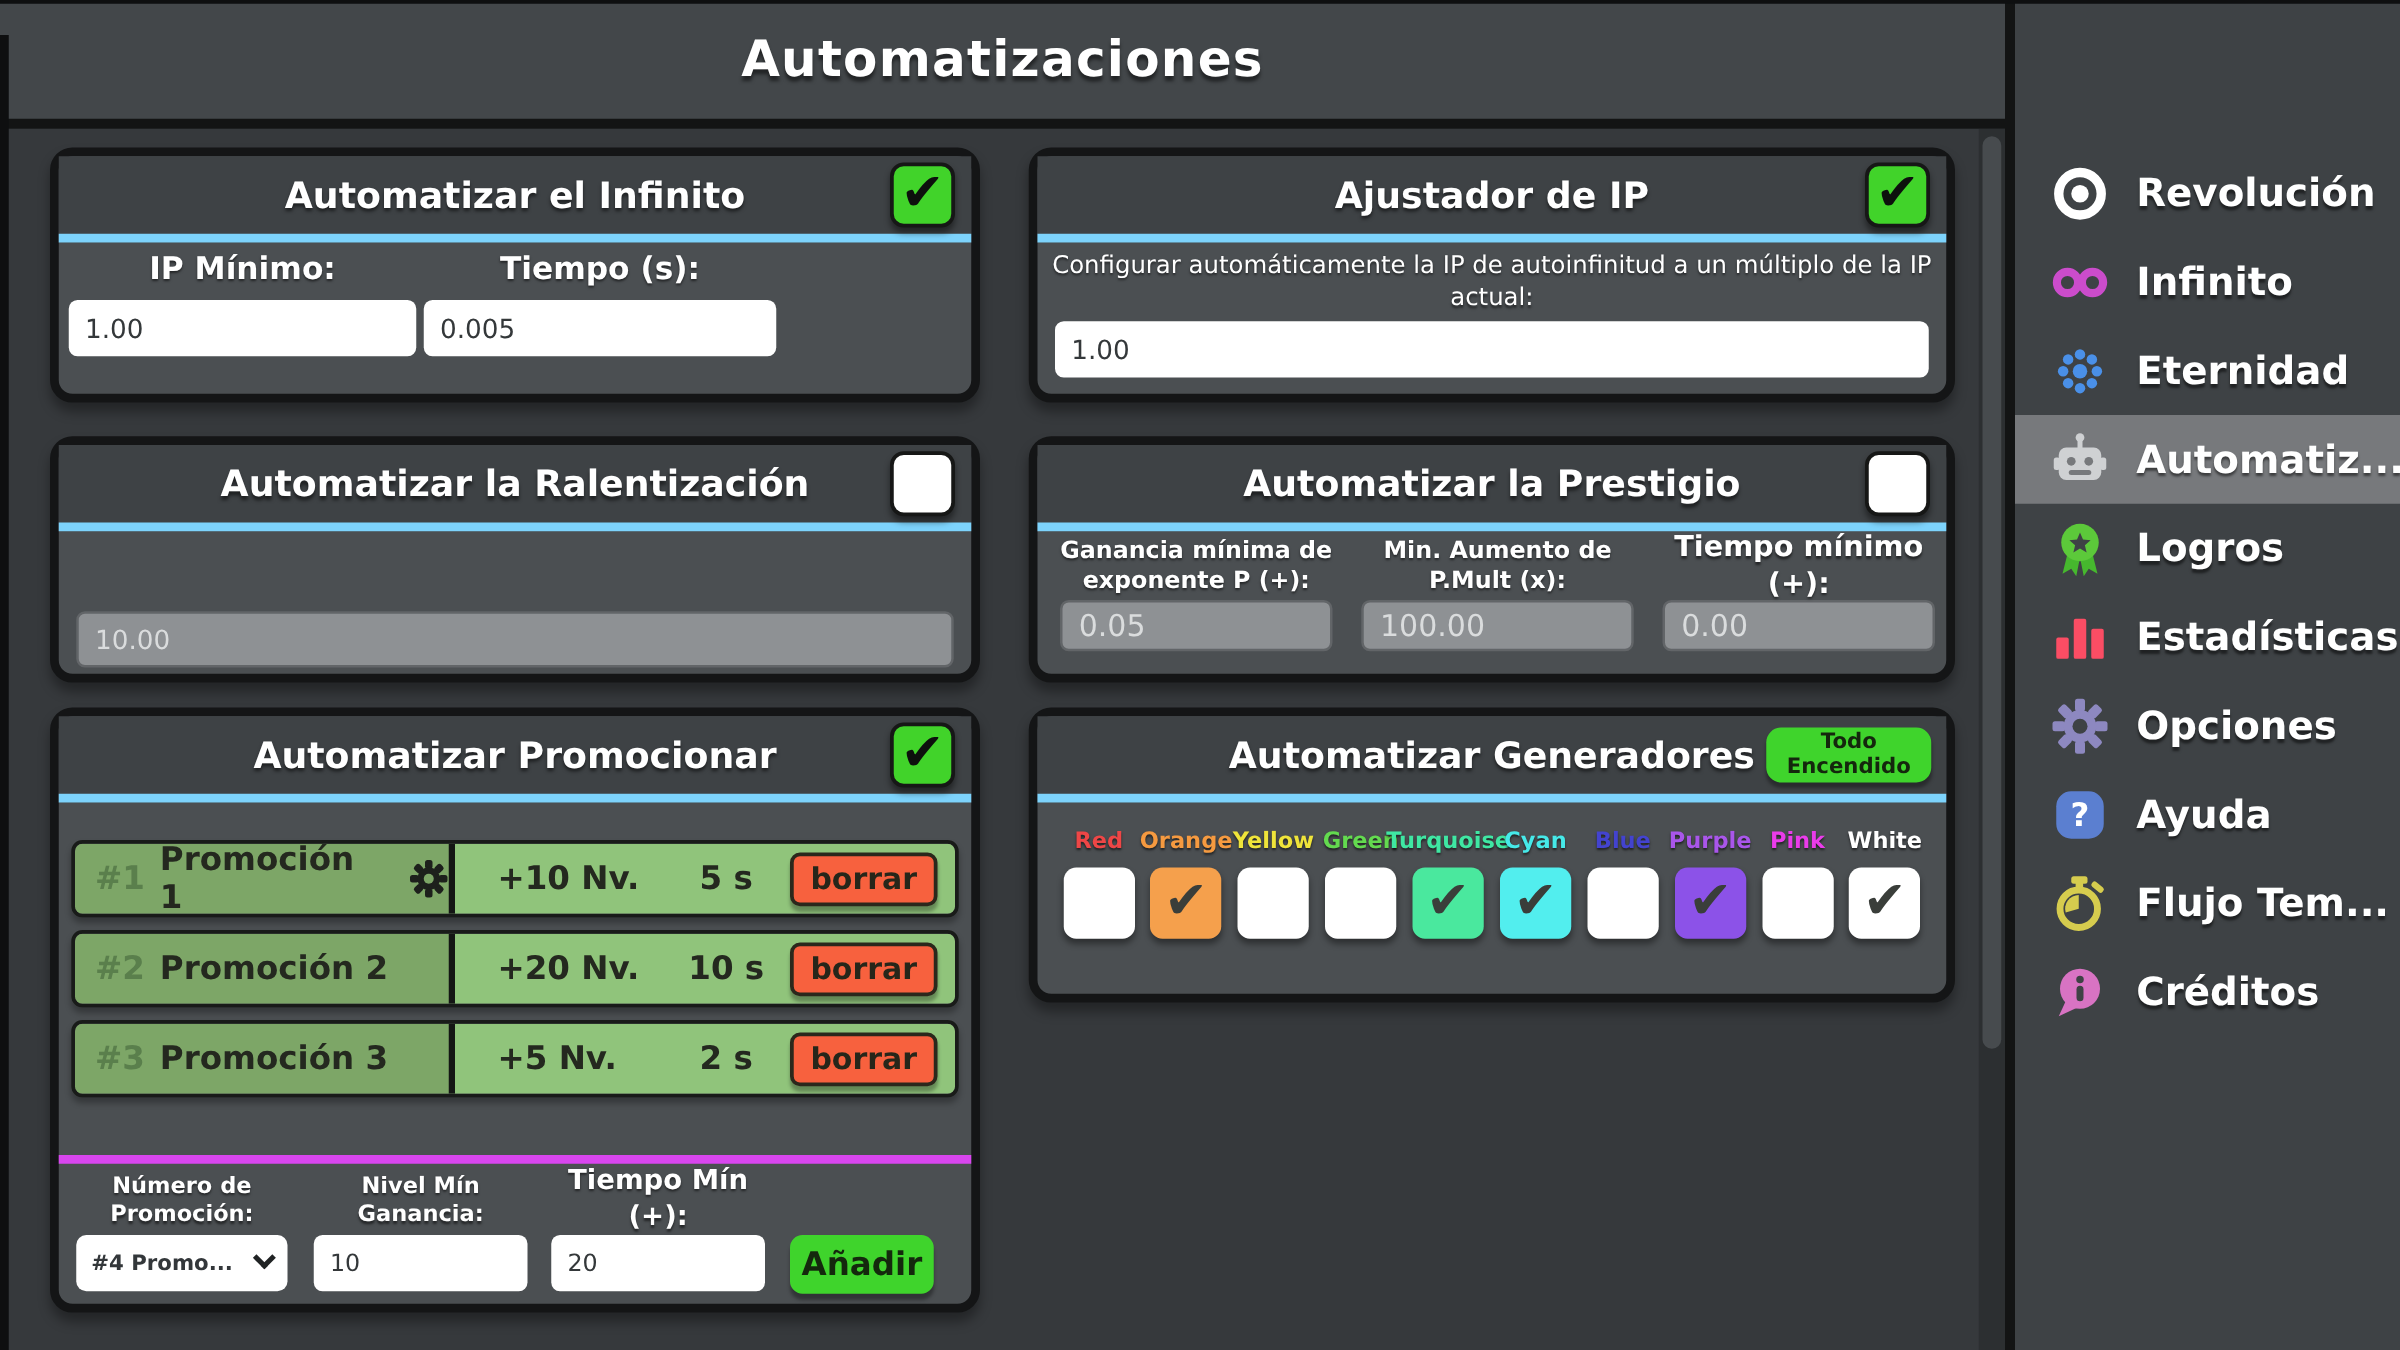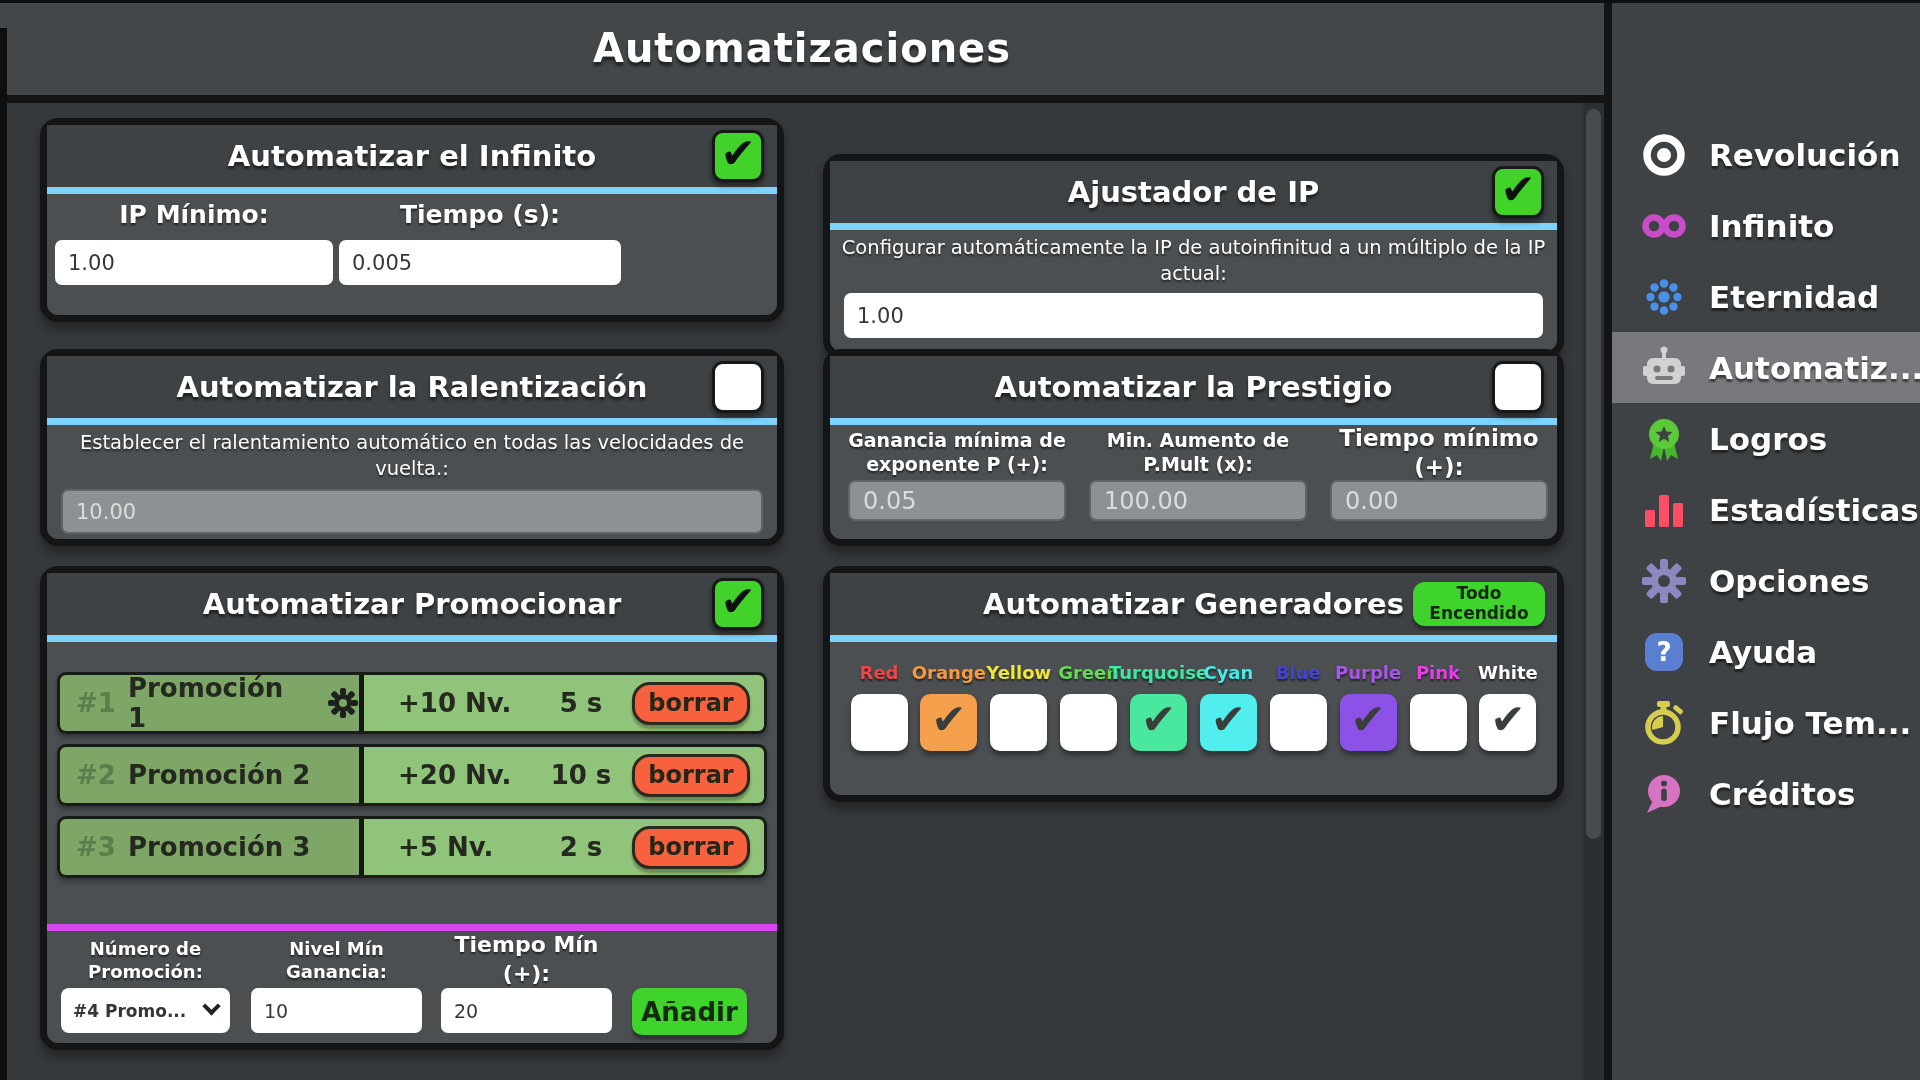--- a/index.html
+++ b/index.html
@@ -30,21 +30,21 @@
   .field-label { color:#fff; font-weight:bold; text-align:center; text-shadow:0 2px 2px rgba(0,0,0,.55); }
   .text-input { display:block; width:100%; border:none; border-radius:7px; background:#fff; color:#34383a; font-size:21px;
                 font-family:inherit; padding:0 13px; height:45px; outline:none; }
   .text-input.disabled-input { background:#8e9194; color:#dadcdd; border:2px solid #626568; }
 
   #panel-infinity { left:40px; top:118px; width:744px; height:204px; }
   .p1-g1 { position:absolute; left:8px;  top:6px; width:278px; }
   .p1-g2 { position:absolute; left:292px; top:6px; width:282px; }
   .p1-g1 .field-label, .p1-g2 .field-label { font-size:25px; margin-bottom:11px; }
 
-  #panel-ip { left:823px; top:118px; width:741px; height:204px;margin-top:36px; }
+  #panel-ip { left:823px; top:118px; width:741px; height:204px; }
   .p2-desc { position:absolute; left:10px; right:10px; top:5px; color:#fff; font-size:19.5px; font-weight:normal; text-align:center;
              line-height:1.35; text-shadow:0 2px 2px rgba(0,0,0,.55); }
   .p2-input { position:absolute; left:14px; right:14px; top:63px; }
 
   #panel-slow { left:40px; top:349px; width:744px; height:197px; }
   .p3-input { position:absolute; left:14px; right:14px; top:64px; }
 
   #panel-prestige { left:823px; top:349px; width:741px; height:197px; }
   .p4-g { position:absolute; top:3px; width:218px; }
   .p4-g1 { left:18px; } .p4-g2 { left:259px; } .p4-g3 { left:500px; }
@@ -57,21 +57,21 @@
   .promo-row { position:absolute; left:10px; right:10px; height:62px; border:3px solid #191b19; border-radius:9px;
                display:flex; overflow:hidden; box-shadow:0 4px 5px rgba(0,0,0,.3); }
   .promo-row.r0 { top:30px; } .promo-row.r1 { top:102px; } .promo-row.r2 { top:174px; }
   .promo-left { width:304px; background:#7da667; display:flex; align-items:center; padding-left:16px; border-right:5px solid #141614; flex:none; }
   .promo-idx { color:#5a7f4c; font-size:26px; font-weight:bold; }
   .promo-name { color:#24281f; font-size:26px; font-weight:bold; margin-left:12px; }
   .gear-btn { margin-left:18px; width:32px; height:32px; cursor:pointer; flex:none; display:flex; }
   .promo-right { flex:1; background:#90c47b; display:flex; align-items:center; padding:0 14px 0 34px; }
   .promo-lv { color:#24281f; font-size:26px; font-weight:bold; width:132px; }
   .promo-time { color:#24281f; font-size:26px; font-weight:bold; flex:1; text-align:center; }
-  .delete-btn { width:118px; height:43px; background:#f7613e; border:3px solid #2b281c; border-radius:18px; font-size:24px; font-weight:bold;
+  .delete-btn { width:118px; height:43px; background:#f7613e; border:3px solid #2b281c; border-radius:8px; font-size:24px; font-weight:bold;
                 color:#26261a; box-shadow:0 4px 3px rgba(0,0,0,.3); display:flex; align-items:center; justify-content:center;
                 cursor:pointer; flex:none; font-family:inherit; }
 
   .promo-footer { position:absolute; left:0; right:0; bottom:0; height:119px; border-top:7px solid #d946ef; }
   .pf-g { position:absolute; top:0; }
   .pf-g1 { left:14px;  width:169px; }
   .pf-g2 { left:204px; width:171px; }
   .pf-g3 { left:394px; width:171px; }
   .pf-label { height:50px; margin-top:4px; display:flex; align-items:center; justify-content:center; text-align:center;
               color:#fff; font-size:18px; font-weight:bold; line-height:1.3; text-shadow:0 2px 2px rgba(0,0,0,.55); }
@@ -155,21 +155,20 @@
   </section>
 
   <section class="panel" id="panel-slow">
     <div class="panel-header">
       <div class="panel-title">Automatizar la Ralentización</div>
       <div class="checkbox" style="background-color: rgb(255, 255, 255);">
         <span class="mark"></span>
       </div>
     </div>
     <div class="panel-body">
-      <div class="p2-desc">Establecer el ralentamiento automático en todas las velocidades de vuelta.:</div>
       <div class="p3-input">
         <input class="text-input disabled-input" value="10.00" style="">
       </div>
     </div>
   </section>
 
   <section class="panel" id="panel-prestige">
     <div class="panel-header">
       <div class="panel-title">Automatizar la Prestigio</div>
       <div class="checkbox" style="background-color: rgb(255, 255, 255);">

